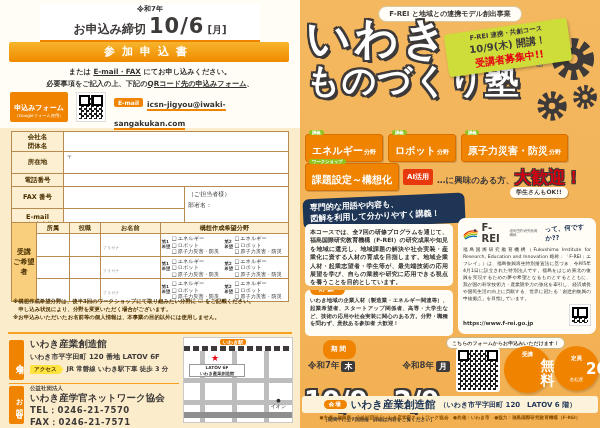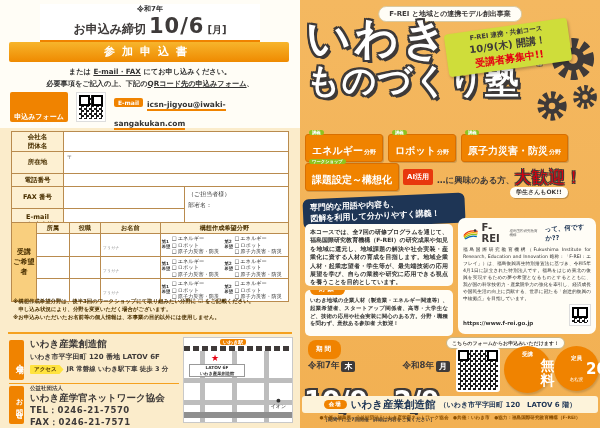--- a/index.html
+++ b/index.html
@@ -23,21 +23,21 @@
   .form-header { position:absolute; top:42px; left:9px; width:280px; height:20px;
     background:linear-gradient(#f7b52c,#ef8a00); color:#fff; font-size:11px; font-weight:900;
     letter-spacing:7px; text-align:center; line-height:20px; border-radius:2px; }
 
   .instructions { position:absolute; top:66px; left:0; width:300px; text-align:center;
     font-size:7.2px; color:#333; line-height:1.6; font-weight:bold; }
   .instructions .strong { font-weight:900; text-decoration:underline; }
 
   .apply-row { position:absolute; top:92px; left:10px; width:282px; height:32px; }
   .apply-form-box { position:absolute; left:0; top:0; width:58px; height:30px; background:#f08300;
-    color:#fff; text-align:center; border-radius:2px; padding-top:20px; }
+    color:#fff; text-align:center; border-radius:2px; padding-top:11px; }
   .apply-form-box .t { font-size:7px; font-weight:900; }
   .apply-form-box .s { font-size:4.2px; }
   .qr { background:#fff; position:relative; }
   .qr .qin { position:absolute; inset:2px;
     background:repeating-conic-gradient(#1a1a1a 0% 25%, #fff 0% 50%); background-size:5px 5px; }
   .qr .qin::before, .qr .qin::after { content:""; position:absolute; width:7px; height:7px;
     background:#fff; border:2px solid #000; top:0; left:0; }
   .qr .qin::after { left:auto; right:0; }
   .qr-apply { position:absolute; left:66px; top:0; width:30px; height:30px; border:1px solid #ddd; }
   .contact-methods { position:absolute; left:104px; top:0; width:178px; }
@@ -142,21 +142,21 @@
   .field-badge .fb-label { font-size:10px; font-weight:900; }
   .field-badge .fb-suffix { font-size:6px; font-weight:bold; margin-left:1px; }
   .tag { position:absolute; top:-5px; left:3px; background:#8fc31f; color:#fff; font-size:4.3px;
     font-weight:bold; padding:0 3px; border-radius:4px; white-space:nowrap; }
 
   .workshop-row { position:absolute; top:163px; left:5px; display:flex; align-items:center; gap:4px; }
   .ai-badge { background:#e8380d; color:#fff; font-size:7px; font-weight:900; padding:3px 4px;
     border-radius:2px; }
   .welcome { white-space:nowrap; }
   .welcome .w-pre { font-size:8.5px; font-weight:900; color:#3e3a39; }
-  .welcome .w-big { font-size:17px; font-weight:400; color:#d7000f;
+  .welcome .w-big { font-size:17px; font-weight:700; color:#d7000f;
     text-shadow:1px 1px 0 #3e3a39,-1px -1px 0 #3e3a39,1px -1px 0 #3e3a39,-1px 1px 0 #3e3a39;text-align:center; }
 
   .students-ok { position:absolute; top:187px; left:210px; background:#fffdf6; border-radius:7px;
     font-size:6px; font-weight:900; color:#3e3a39; padding:1px 6px; box-shadow:1px 1px 0 rgba(0,0,0,0.2); }
 
   .navy-badge { position:absolute; top:196px; left:3px; width:162px; transform:rotate(-2.5deg);
     background:#1e3555; color:#fff; font-size:8px; font-weight:bold; line-height:1.35;
     padding:4px 7px; border-radius:6px; }
 
   .desc-box { position:absolute; top:224px; left:5px; width:148px; height:62px; background:#fffdf6;
@@ -180,21 +180,21 @@
     font-weight:900; padding:1px 9px; border-radius:8px; letter-spacing:2px; }
   .target-body { font-size:5.4px; line-height:1.45; color:#333; font-weight:bold; text-align:justify; }
 
   .qr-bubble { position:absolute; top:337px; left:146px; background:#fffdf6; border:1px solid #c9b585;
     border-radius:7px; font-size:5px; font-weight:bold; color:#3e3a39; padding:2px 5px; white-space:nowrap; }
   .qr-bubble::after { content:""; position:absolute; left:14px; bottom:-4px; border:4px solid transparent;
     border-top-color:#fffdf6; border-bottom:0; }
 
   .period-area { position:absolute; top:336px; left:4px; width:150px; }
   .period-badge { display:inline-block; background:#f08300; color:#fff; font-size:6.5px; font-weight:900;
-    padding:5px 8px; border-radius:8px; letter-spacing:2px; margin-left:4px; }
+    padding:5px 8px; border-radius:8px; letter-spacing:2px; margin-left:19px; }
   .period-eras { display:flex; justify-content:space-between; align-items:center; margin-top:1px; padding:0 4px; }
   .era-group { display:flex; align-items:center; gap:2px; font-size:8.5px; font-weight:900; color:#3e3a39; }
   .day-box { background:#3e3a39; color:#fff; font-size:8px; font-weight:bold; padding:0px 3px; border-radius:2px; }
   .period-dates { font-size:26px; line-height:1; letter-spacing:0px; margin-top:16px; white-space:nowrap; }
   .period-note { font-size:4.7px; font-weight:bold; color:#3e3a39; margin-top:2px; text-align:center; }
 
   .qr-main { position:absolute; top:348px; left:156px; width:44px; height:44px; border-radius:3px; }
 
   .circle { position:absolute; top:346px; border-radius:50%; background:#f08300;
     display:flex; flex-direction:column; align-items:center; justify-content:center;

